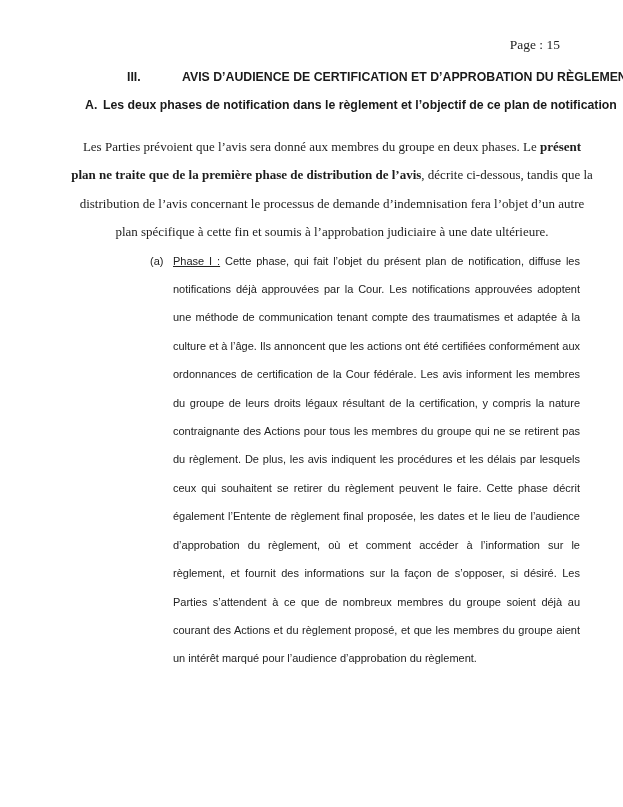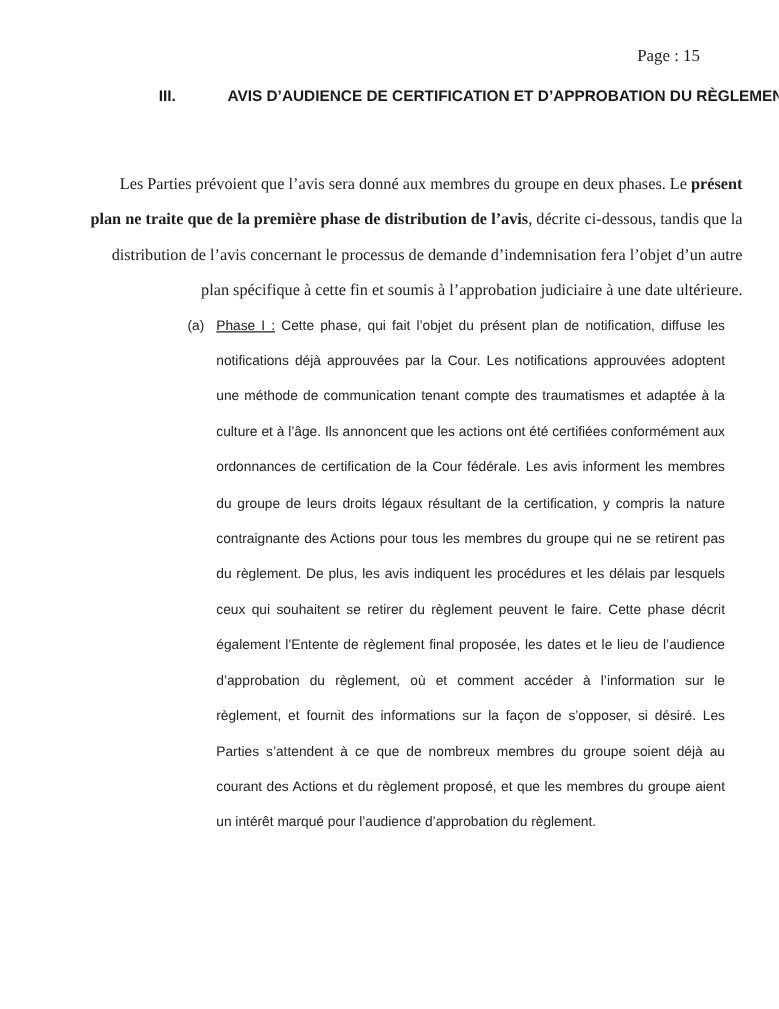--- a/index.html
+++ b/index.html
@@ -53,21 +53,21 @@
     top: 133px;
     left: 70px;
     width: 524px;
   }
   .para-serif {
     margin: 0;
     font-family: "Liberation Serif", "DejaVu Serif", serif;
     font-size: 13px;
     line-height: 28.4px;
     color: #1d1d1d;
-    text-align: right;
+    text-align: center;
   }
   .para-serif strong { font-weight: bold; }
   
   .list-item {
     position: relative;
     margin: 0 0 0 80px;
     width: 430px;
     padding-left: 23px;
     font-family: "Liberation Sans", "DejaVu Sans", sans-serif;
     font-size: 11px;
@@ -93,20 +93,23 @@
 <body>
 
 <div class="page">
 
   <div class="page-number">Page : 15</div>
 
   <div class="heading heading-section">
     <span class="h-num">III.</span><span>AVIS D’AUDIENCE DE CERTIFICATION ET D’APPROBATION DU RÈGLEMENT</span>
   </div>
 
+  <div class="heading heading-sub">
+    <span class="h-num">A.</span><span>Les deux phases de notification dans le règlement et l’objectif de ce plan de notification</span>
+  </div>
 
   <div class="content">
 
     <p class="para-serif"><span>Les Parties prévoient que l’avis sera donné aux membres du groupe en deux phases. Le </span><strong>présent plan ne traite que de la première phase de distribution de l’avis</strong><span>, décrite ci-dessous, tandis que la distribution de l’avis concernant le processus de demande d’indemnisation fera l’objet d’un autre plan spécifique à cette fin et soumis à l’approbation judiciaire à une date ultérieure.</span></p>
 
 
     <div class="list-item">
       <span class="list-marker">(a)</span>
       <div class="item-text"><span class="phase-label">Phase I :</span><span> Cette phase, qui fait l’objet du présent plan de notification, diffuse les notifications déjà approuvées par la Cour. Les notifications approuvées adoptent une méthode de communication tenant compte des traumatismes et adaptée à la culture et à l’âge. Ils annoncent que les actions ont été certifiées conformément aux ordonnances de certification de la Cour fédérale. Les avis informent les membres du groupe de leurs droits légaux résultant de la certification, y compris la nature contraignante des Actions pour tous les membres du groupe qui ne se retirent pas du règlement. De plus, les avis indiquent les procédures et les délais par lesquels ceux qui souhaitent se retirer du règlement peuvent le faire. Cette phase décrit également l’Entente de règlement final proposée, les dates et le lieu de l’audience d’approbation du règlement, où et comment accéder à l’information sur le règlement, et fournit des informations sur la façon de s’opposer, si désiré. Les Parties s’attendent à ce que de nombreux membres du groupe soient déjà au courant des Actions et du règlement proposé, et que les membres du groupe aient un intérêt marqué pour l’audience d’approbation du règlement.</span></div>
     </div>

